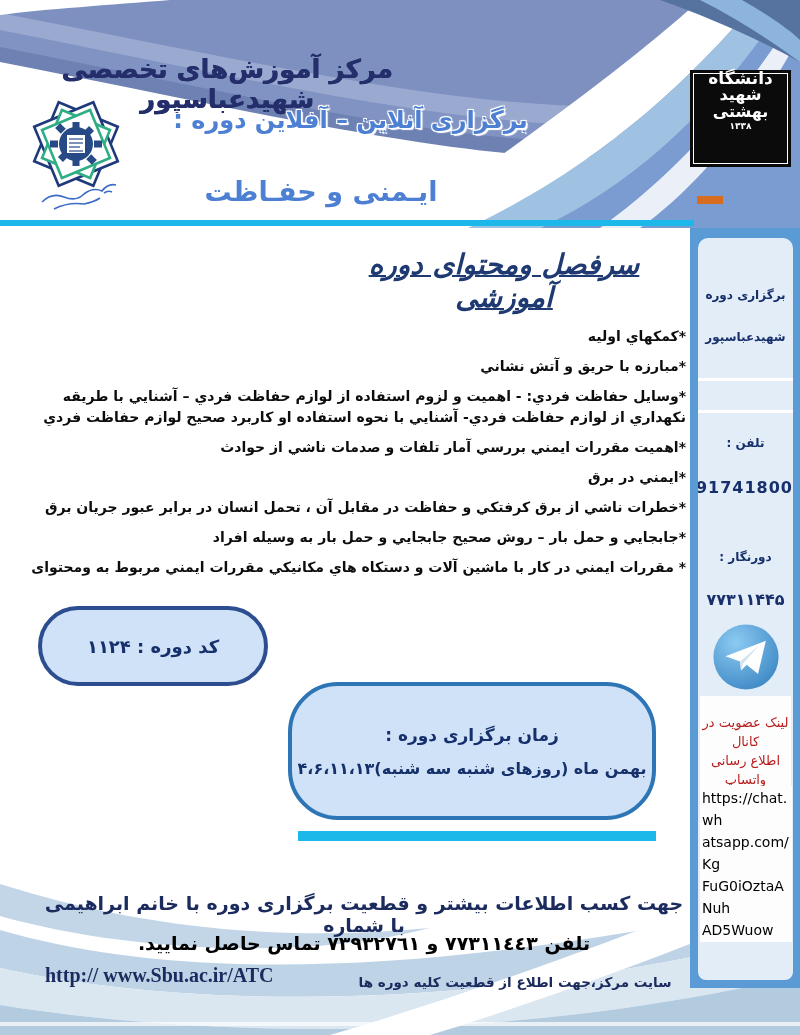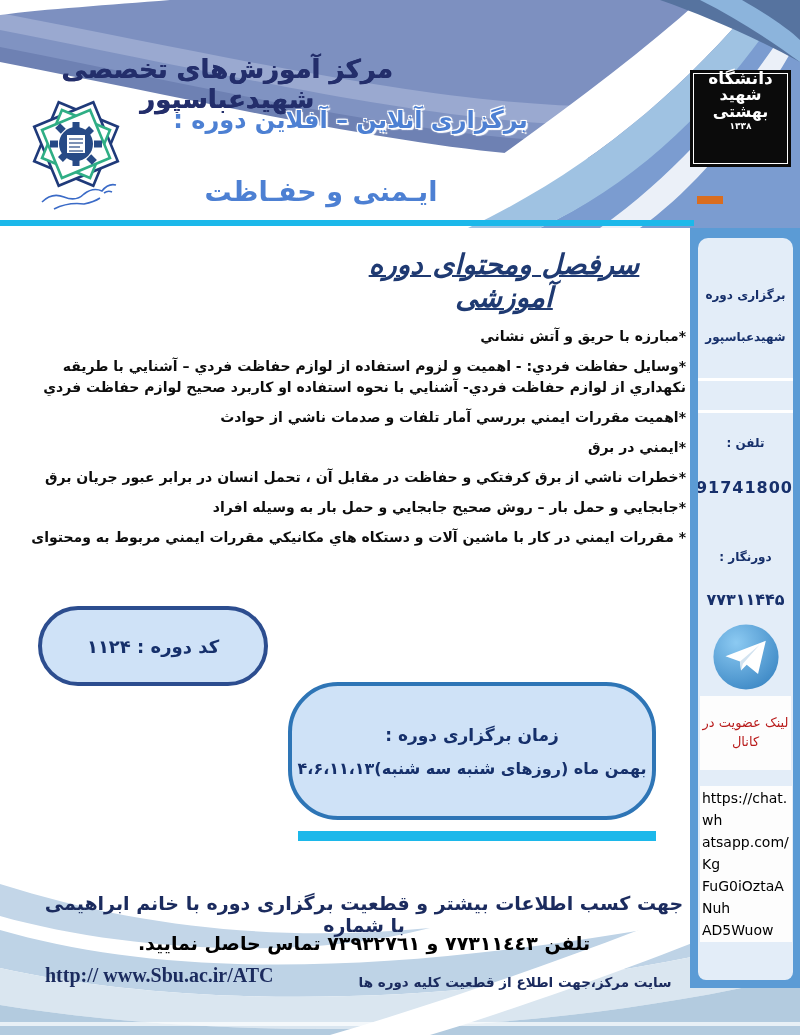--- a/index.html
+++ b/index.html
@@ -150,20 +150,21 @@
   </div>
 
   <div class="orange-dash"></div>
   <div class="cyan-line"></div>
 
   <div class="section-title">
     <u>سرفصل ومحتوای دوره آموزشی</u>
   </div>
 
   <div class="topics">
+    <div class="topic">*کمکهاي اوليه</div>
     <div class="topic">*مبارزه با حريق و آتش نشاني</div>
     <div class="topic">*وسايل حفاظت فردي: - اهميت و لزوم استفاده از لوازم حفاظت فردي – آشنايي با طريقه نكهداري از لوازم حفاظت فردي- آشنايي با نحوه استفاده او كاربرد صحيح لوازم حفاظت فردي</div>
     <div class="topic">*اهميت مقررات ايمني بررسي آمار تلفات و صدمات ناشي از حوادث</div>
     <div class="topic">*ايمني در برق</div>
     <div class="topic">*خطرات ناشي از برق كرفتكي و حفاظت در مقابل آن ، تحمل انسان در برابر عبور جريان برق</div>
     <div class="topic">*جابجايي و حمل بار – روش صحيح جابجايي و حمل بار به وسيله افراد</div>
     <div class="topic">* مقررات ايمني در كار با ماشين آلات و دستكاه هاي مكانيكي مقررات ايمني مربوط به ومحتوای</div>
   </div>
 
   <div class="pill pill-code">
@@ -200,20 +201,21 @@
             </radialGradient>
           </defs>
           <circle cx="24" cy="24" r="23" fill="url(#tg)"></circle>
           <path d="M9.5,23.5 L38,12.5 L32.5,36 L24.5,29.5 L20.5,33.5 L19.8,27.2 Z" fill="#ffffff"></path>
           <path d="M19.8,27.2 L33.5,15.5 L21.8,28.8 L20.5,33.5 Z" fill="#d3e3f0"></path>
         </svg>
       </div>
 
       <div class="sb-channel">
         <div>لینک  عضویت در کانال</div>
+        <div>اطلاع رسانی واتساپ</div>
       </div>
 
       <div class="sb-url">
         <span>https://chat.wh</span>
         <span>atsapp.com/Kg</span>
         <span>FuG0iOztaANuh</span>
         <span>AD5Wuow</span>
       </div>
     </div>
   </div>

